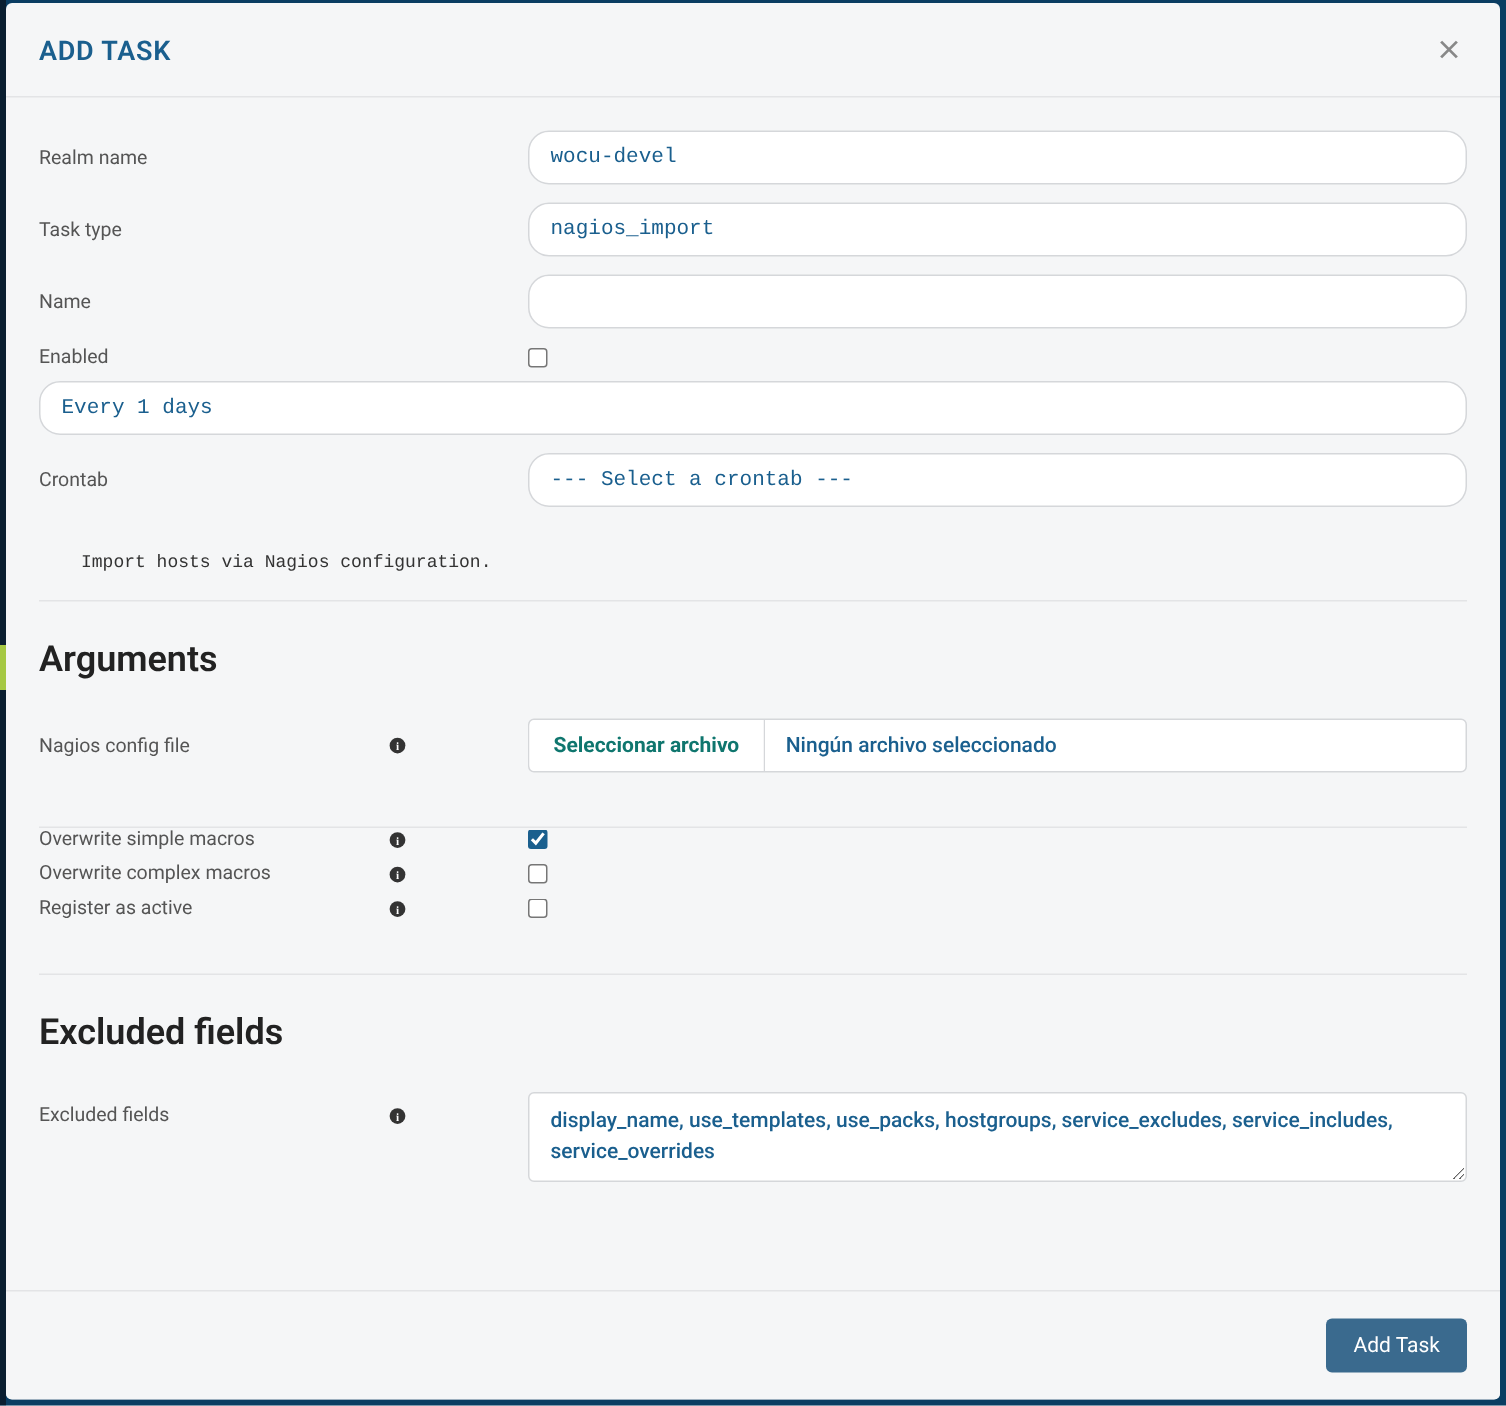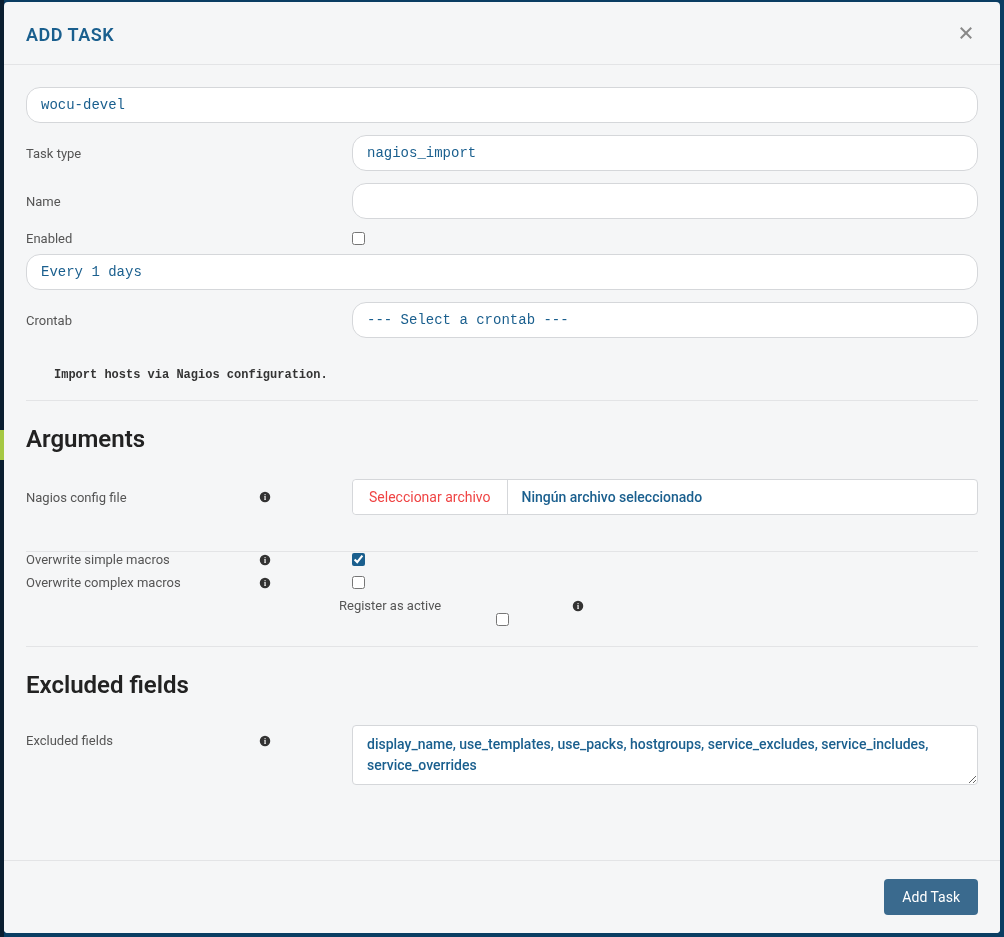--- a/index.html
+++ b/index.html
@@ -108,21 +108,20 @@
     .checkbox-input {
       width: 13px;
       height: 13px;
       accent-color: #1a5f8e;
     }
     .description-text {
       font-family: "Courier New", monospace;
       font-size: 12px;
       color: #333;
       padding: 18px 0 18px 28px;
-      font-weight: bold;
     }
     .section-divider {
       border: none;
       border-top: 1px solid #e3e4e6;
       margin: 0;
     }
     .section-heading {
       font-size: 24px;
       font-weight: 600;
       color: #222;
@@ -135,23 +134,23 @@
       border-radius: 4px;
       background: #fff;
       height: 36px;
       align-items: stretch;
     }
     .file-input-btn {
       padding: 8px 16px;
       border: none;
       border-right: 1px solid #d5d7da;
       background: #fff;
-      color: #ef4444;
-      font-size: 14px;
-      font-weight: 400;
+      color: #0f766e;
+      font-size: 14px;
+      font-weight: 700;
       cursor: pointer;
       border-radius: 4px 0 0 4px;
       font-family: inherit;
     }
     .file-input-text {
       padding: 8px 14px;
       color: #1a5f8e;
       font-size: 14px;
       font-weight: 500;
       display: flex;
@@ -227,20 +226,21 @@
           <line x1="5" y1="5" x2="19" y2="19"></line>
           <line x1="19" y1="5" x2="5" y2="19"></line>
         </svg>
       </span>
     </button>
   </div>
 
   <div class="modal-body">
 
     <div class="form-row">
+      <label class="form-label">Realm name</label>
       <input type="text" class="form-control form-control-readonly" readonly="" value="wocu-devel" style="">
     </div>
 
     <div class="form-row">
       <label class="form-label">Task type</label>
       <input type="text" class="form-control form-control-readonly" readonly="" value="nagios_import" style="">
     </div>
 
     <div class="form-row">
       <label class="form-label">Name</label>
@@ -305,21 +305,21 @@
         <span class="info-icon">
           <svg viewBox="0 0 16 16">
               <circle cx="8" cy="8" r="7"></circle>
               <text x="8" y="12" text-anchor="middle" fill="#fff" font-size="10" font-weight="bold" font-family="serif">i</text>
             </svg>
         </span>
       </label>
       <input type="checkbox" class="checkbox-input" style="">
     </div>
 
-    <div class="form-row checkbox-row" style="margin-bottom: 20px; flex-direction: column;">
+    <div class="form-row checkbox-row" style="margin-bottom: 36px;">
       <label class="form-label">
         <span>Register as active</span>
         <span class="info-icon">
           <svg viewBox="0 0 16 16">
               <circle cx="8" cy="8" r="7"></circle>
               <text x="8" y="12" text-anchor="middle" fill="#fff" font-size="10" font-weight="bold" font-family="serif">i</text>
             </svg>
         </span>
       </label>
       <input type="checkbox" class="checkbox-input" style="">

